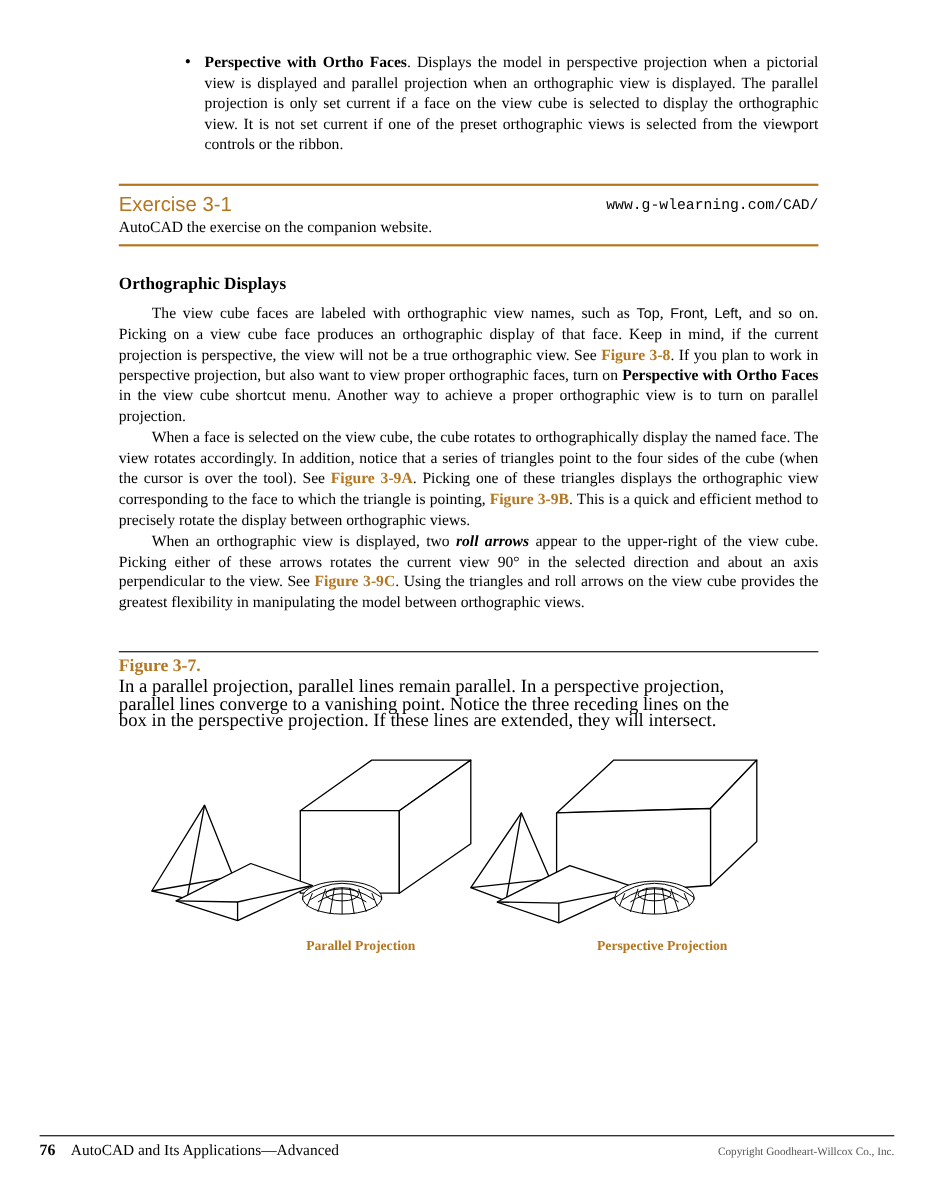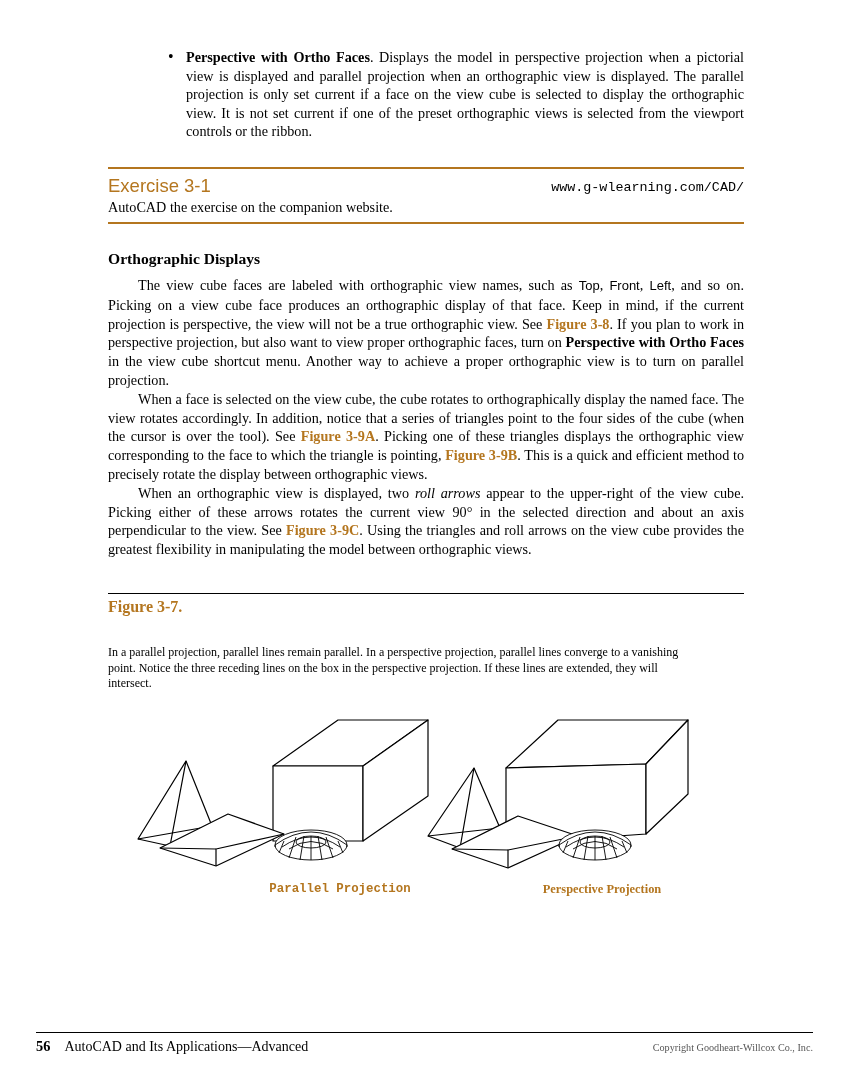--- a/index.html
+++ b/index.html
@@ -56,21 +56,21 @@
     line-height: 18.8px;
     text-align: justify;
     margin: 0;
   }
   .para.indent { text-indent: 30px; }
   .fig-ref {
     color: #b4761f;
     font-weight: bold;
   }
   .bold { font-weight: bold; }
-  .ital { font-style: italic; font-weight: normal; }
+  .ital { font-style: italic; font-weight: bold; }
   .ui-term { font-family: "Liberation Sans", sans-serif; font-size: 13px; }
 
   
   .exercise {
     margin-top: 26px;
   }
   .rule {
     border-top: 2.2px solid #b4761f;
     width: 100%;
   }
@@ -117,25 +117,24 @@
     border-top: 1.6px solid #000;
     width: 100%;
   }
   .figure-caption-title {
     color: #b4761f;
     font-weight: bold;
     font-size: 16px;
     padding-top: 4px;
   }
   .figure-caption-body {
-    font-size: 12px;
+    font-size: 17px;
     line-height: 15.6px;
     padding-top: 1px;
     width: 580px;
-    margin-top: 28px;
   }
   .figure-art {
     position: relative;
     height: 195px;
     margin-top: 14px;
   }
   .art-label {
     position: absolute;
     color: #b4761f;
     font-weight: bold;
@@ -275,31 +274,31 @@
               <line x1="480" y1="130" x2="476" y2="154"></line>
               <line x1="487" y1="130" x2="487" y2="154"></line>
               <line x1="494" y1="130" x2="498" y2="154"></line>
               <line x1="502" y1="131" x2="509" y2="152"></line>
               <line x1="460" y1="135" x2="455" y2="147"></line>
               <line x1="514" y1="135" x2="519" y2="147"></line>
             </g>
           </g>
         </svg>
 
-        <div class="art-label" style="left:157px; top:176px; width:150px;font-family:Liberation Mono, monospace;">Parallel Projection</div>
+        <div class="art-label" style="left:145px; top:176px; width:150px;">Parallel Projection</div>
         <div class="art-label" style="left:401px; top:176px; width:186px;">Perspective Projection</div>
       </div>
     </div>
 
   </div>
 
   <div class="footer">
     <div class="footer-rule"></div>
     <div class="footer-row">
       <div class="footer-left">
-        <div class="page-num">56</div>
+        <div class="page-num">76</div>
         <div class="book-title">AutoCAD and Its Applications—Advanced</div>
       </div>
       <div class="copyright">Copyright Goodheart-Willcox Co., Inc.</div>
     </div>
   </div>
 
 </div>
 
 </body></html>

